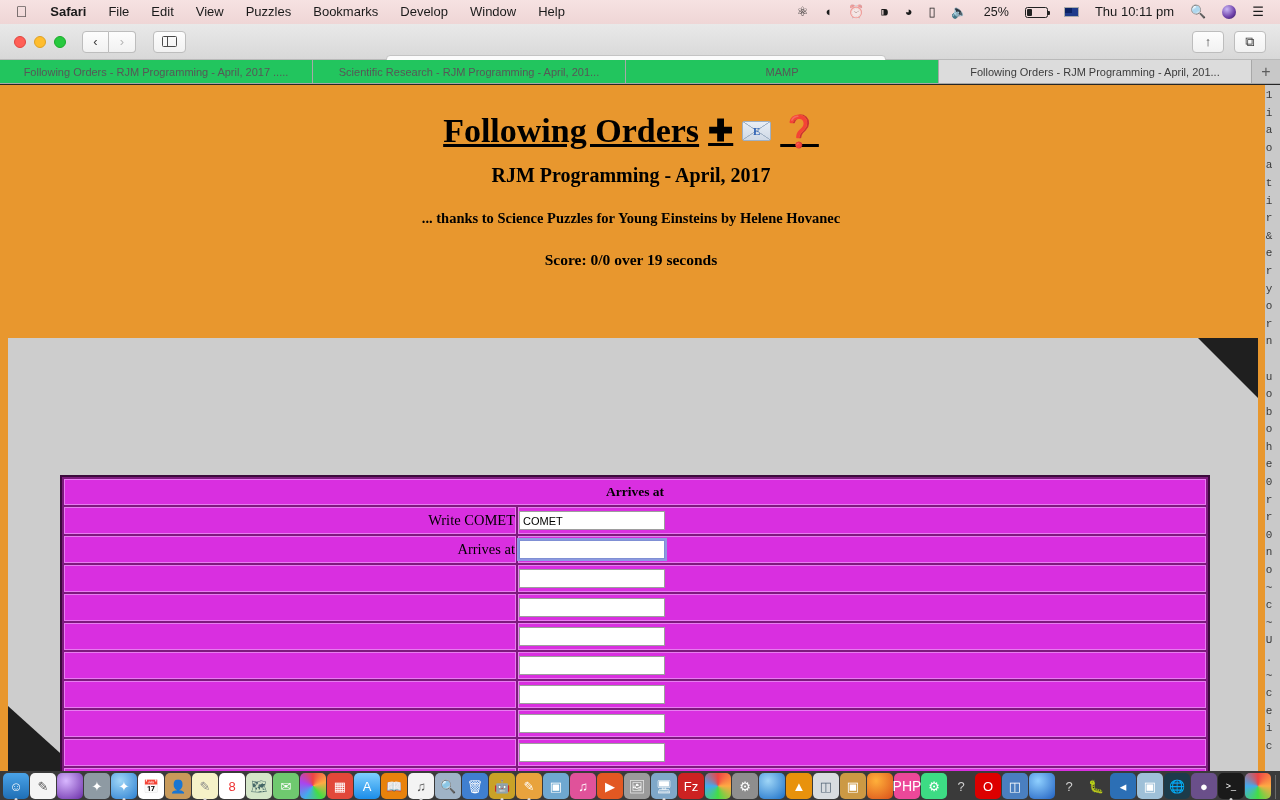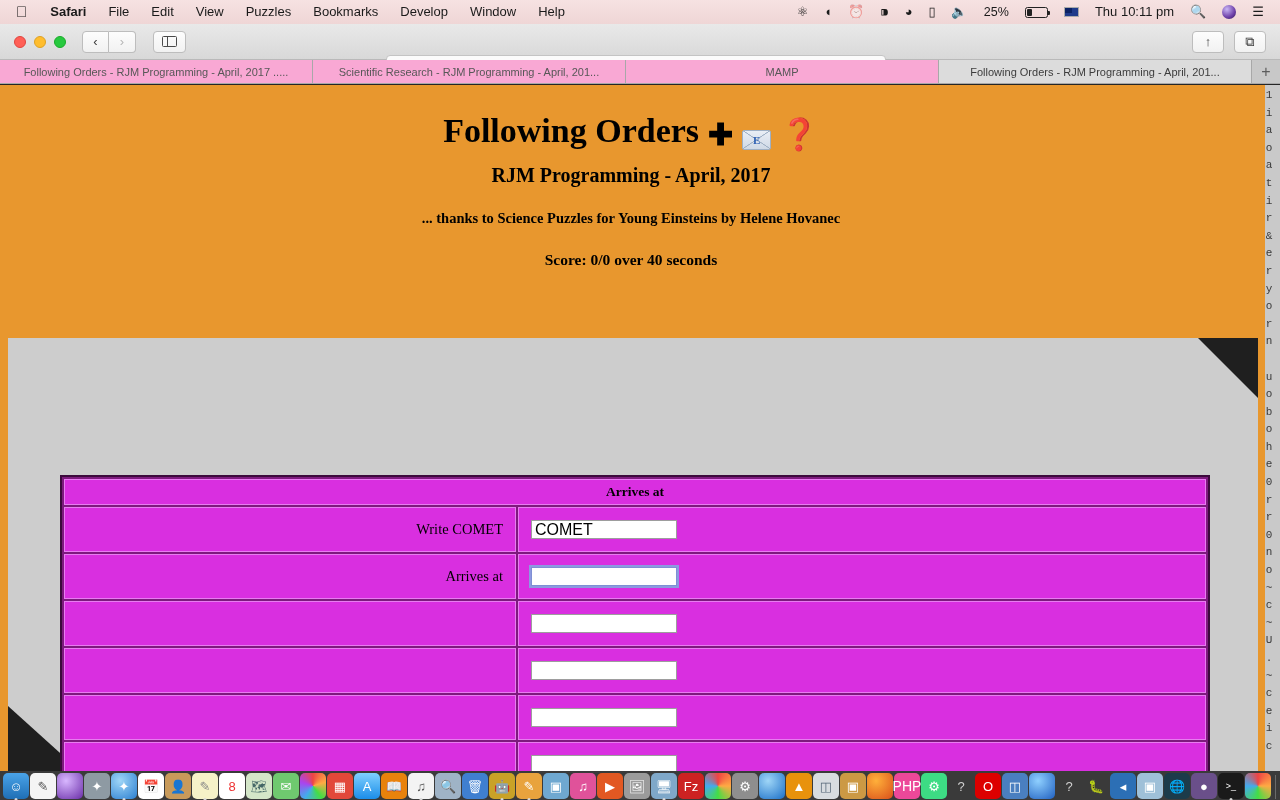--- a/index.html
+++ b/index.html
@@ -93,43 +93,43 @@
   .tabbar{
     position:absolute; top:60px; left:0; width:1280px; height:24px;
     background:#c8c8c8; display:flex; align-items:stretch;
     border-bottom:1px solid #a8a8a8;
   }
   .tab{
     flex:1 1 0; min-width:0; border-right:1px solid #a8a8a8;
     display:flex; align-items:center; justify-content:center;
     font-size:11px; color:#575757; padding:0 8px;
     white-space:nowrap; overflow:hidden; text-overflow:ellipsis;
-    background:#f9a8d4;
+    background:#22c55e;
   }
   .tab.active{ background:#dcdcdc; color:#3c3c3c; }
   .tab span{ overflow:hidden; text-overflow:ellipsis; white-space:nowrap; }
   .newtab{
     width:28px; display:flex;align-items:center;justify-content:center;
     font-size:16px;color:#5c5c5c; background:#c8c8c8;
   }
 
   
   .page{
     position:absolute; top:85px; left:0; width:1280px; height:686px;
     background:#e8972e; overflow:hidden;
   }
   .pagehead{
     width:1262px; padding-top:14px; padding-bottom:10px;
     background:#e8972e; text-align:center;
     font-family:"Liberation Serif", serif; color:#000;
   }
   .h1{
     font-size:34px; font-weight:bold; letter-spacing:0px;
-    display:flex; align-items:flex-end; justify-content:center; gap:9px;
-    margin-bottom:14px; margin-top:13px;
+    display:flex; align-items:center; justify-content:center; gap:9px;
+    margin-bottom:14px; margin-top:13px;text-decoration:underline;
   }
   .plusglyph{ font-size:30px; font-weight:900; line-height:1; }
   .envelope{
     width:29px;height:20px;background:linear-gradient(#e9eef5,#cfd9e6);
     border:1px solid #9fb0c4; border-radius:2px; position:relative;
     display:inline-block;
   }
   .envelope::before{
     content:""; position:absolute; left:0;top:0;width:100%;height:100%;
     background:
@@ -165,29 +165,29 @@
     background:#7d1a7d;
     border:2px solid #3c0a3c;
     font-family:"Liberation Serif", serif;
   }
   table.grid th{
     background:#d92fe0; color:#000; font-size:13.5px; font-weight:bold;
     text-align:center; padding:4px 6px; height:21px;
     border:1px solid #e87cf0;
   }
   table.grid td{
-    background:#d92fe0; border:1px solid #e87cf0; padding:12px; height:27px;
+    background:#d92fe0; border:1px solid #e87cf0; padding:0; height:27px;
   }
   td.labelcell{
     width:452px; text-align:right; padding-right:4px;
     font-size:14.5px; color:#000; font-family:"Liberation Serif",serif;
   }
   td.inputcell{ padding-left:2px; }
   td.inputcell input{
-    width:146px; height:19px; font-size:16px;
+    width:146px; height:19px; font-size:11px;
     font-family:"Liberation Sans", sans-serif;
     border:1px solid #9d9d9d; background:#fff; color:#000;
     padding:1px 3px; outline:none;
   }
   td.inputcell input.focused{
     border:1px solid #7f8fd4;
     box-shadow:0 0 0 2px #8c9ae0;
   }
 
   
@@ -311,21 +311,21 @@
       <div class="h1">
         <span>Following Orders</span>
         <span class="plusglyph">✚</span>
         <span class="envelope">
             <span class="e">E</span>
           </span>
         <span class="qmark">❓</span>
       </div>
       <div class="h2">RJM Programming - April, 2017</div>
       <div class="h4">... thanks to Science Puzzles for Young Einsteins by Helene Hovanec</div>
-      <div class="score">Score: 0/0 over 40 seconds</div>
+      <div class="score">Score: 0/0 over 19 seconds</div>
     </div>
 
     <div class="body-area">
       <div class="body-gray2"></div>
 
       <table class="grid">
         <tbody>
             <tr>
           <th colspan="2">Arrives at</th>
         </tr>

